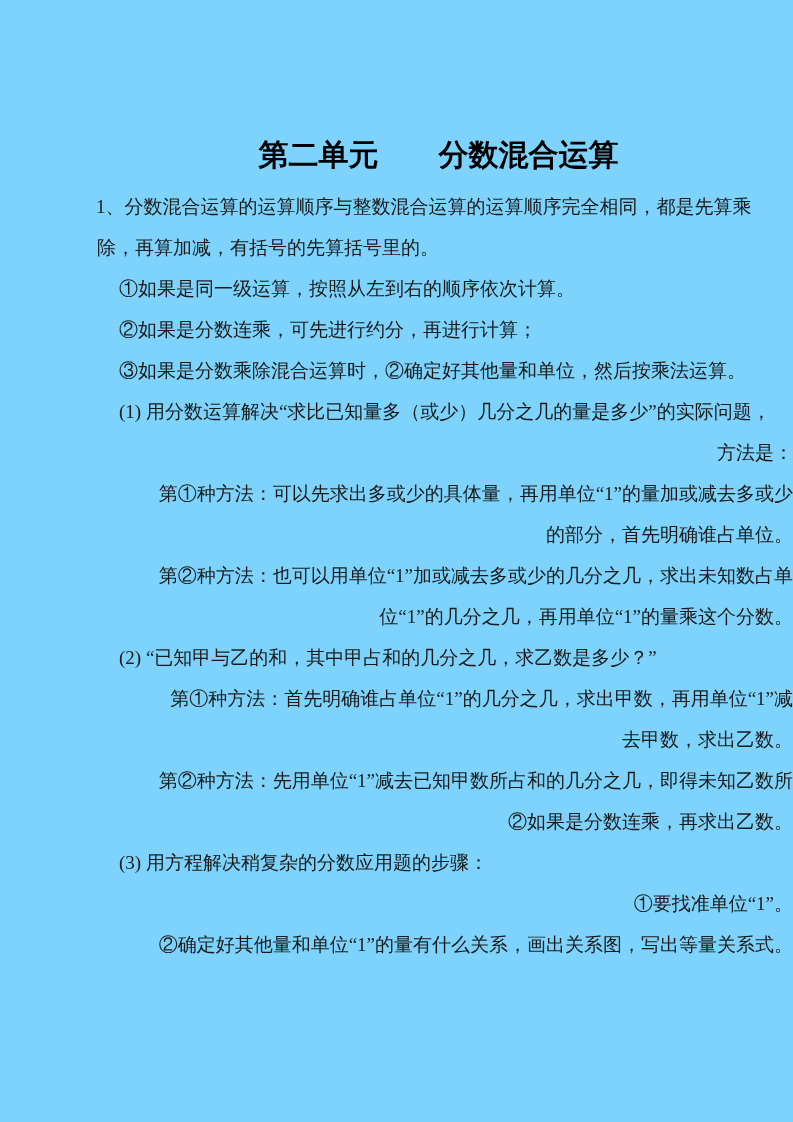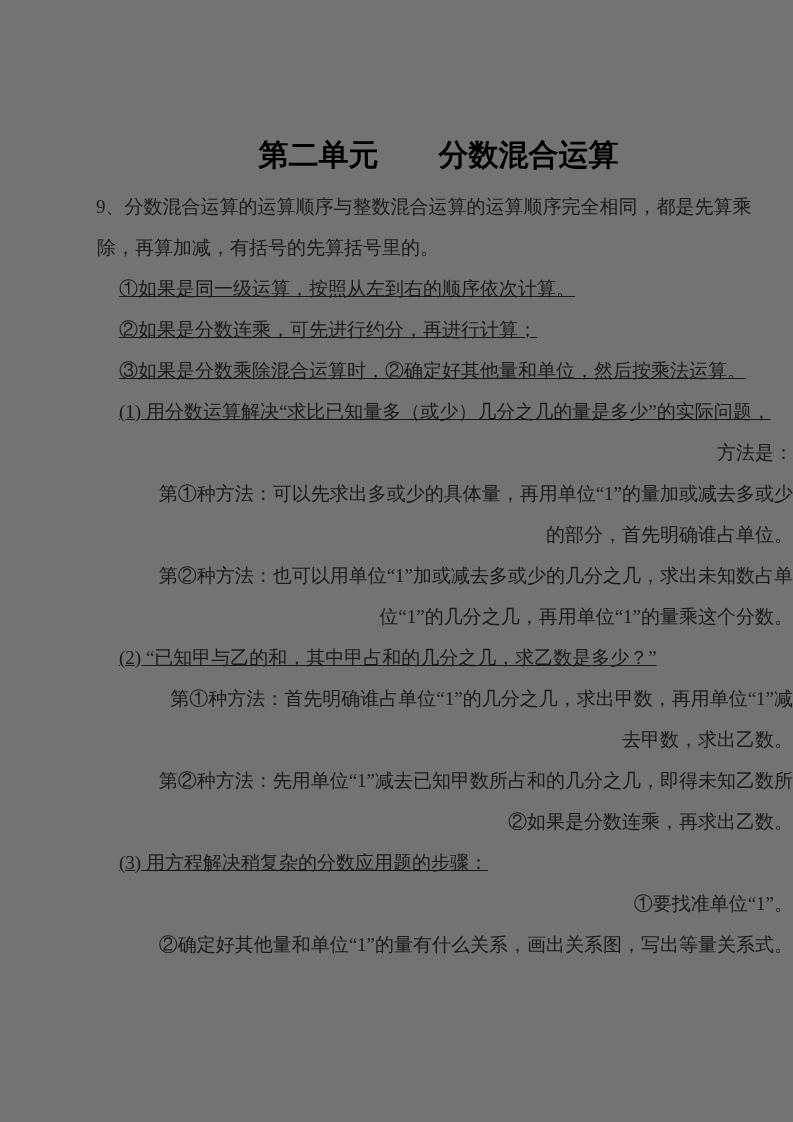--- a/index.html
+++ b/index.html
@@ -4,21 +4,21 @@
 <style>
   html, body {
     margin: 0;
     padding: 0;
     background: #ffffff;
   }
   .page {
     position: relative;
     width: 793px;
     height: 1122px;
-    background: #737373;
+    background: #7dd3fc;
     overflow: hidden;
     font-family: "Liberation Serif", "DejaVu Serif", serif;
     color: #1a1a1a;
   }
   .title {
     margin: 0;
     padding-top: 134px;
     padding-left: 84px;
     text-align: center;
     font-family: "Liberation Sans", "DejaVu Sans", sans-serif;
@@ -32,31 +32,31 @@
     margin-top: 10px;
   }
   .line {
     height: 41px;
     line-height: 41px;
     font-size: 19px;
     white-space: nowrap;
     letter-spacing: 0px;
   }
   .indent-0 { padding-left: 96px; }
-  .indent-1 { padding-left: 119px; text-decoration: underline; }
+  .indent-1 { padding-left: 119px; }
   .indent-2 { padding-left: 97px; }
   .indent-3 { padding-left: 141px; text-align: right; }
 </style>
 </head>
 <body>
 
 <div class="page">
   <h1 class="title">第二单元　　分数混合运算</h1>
   <div class="body-lines">
-      <div class="line indent-0">9、分数混合运算的运算顺序与整数混合运算的运算顺序完全相同，都是先算乘</div>
+      <div class="line indent-0">1、分数混合运算的运算顺序与整数混合运算的运算顺序完全相同，都是先算乘</div>
       <div class="line indent-2">除，再算加减，有括号的先算括号里的。</div>
       <div class="line indent-1">①如果是同一级运算，按照从左到右的顺序依次计算。</div>
       <div class="line indent-1">②如果是分数连乘，可先进行约分，再进行计算；</div>
       <div class="line indent-1">③如果是分数乘除混合运算时，②确定好其他量和单位，然后按乘法运算。</div>
       <div class="line indent-1">(1) 用分数运算解决“求比已知量多（或少）几分之几的量是多少”的实际问题，</div>
       <div class="line indent-3">方法是：</div>
       <div class="line indent-3">第①种方法：可以先求出多或少的具体量，再用单位“1”的量加或减去多或少</div>
       <div class="line indent-3">的部分，首先明确谁占单位。</div>
       <div class="line indent-3">第②种方法：也可以用单位“1”加或减去多或少的几分之几，求出未知数占单</div>
       <div class="line indent-3">位“1”的几分之几，再用单位“1”的量乘这个分数。</div>

